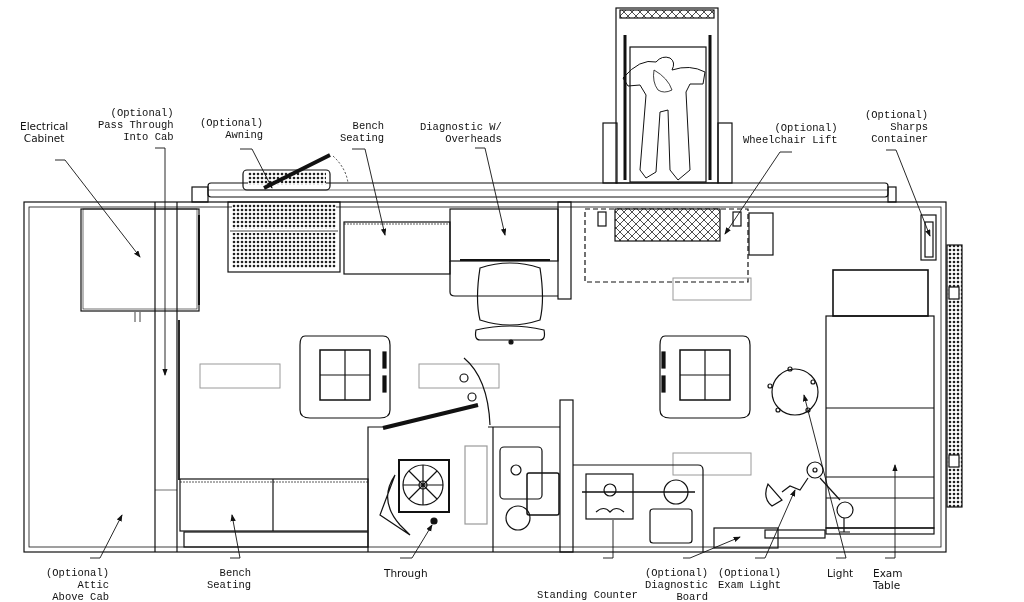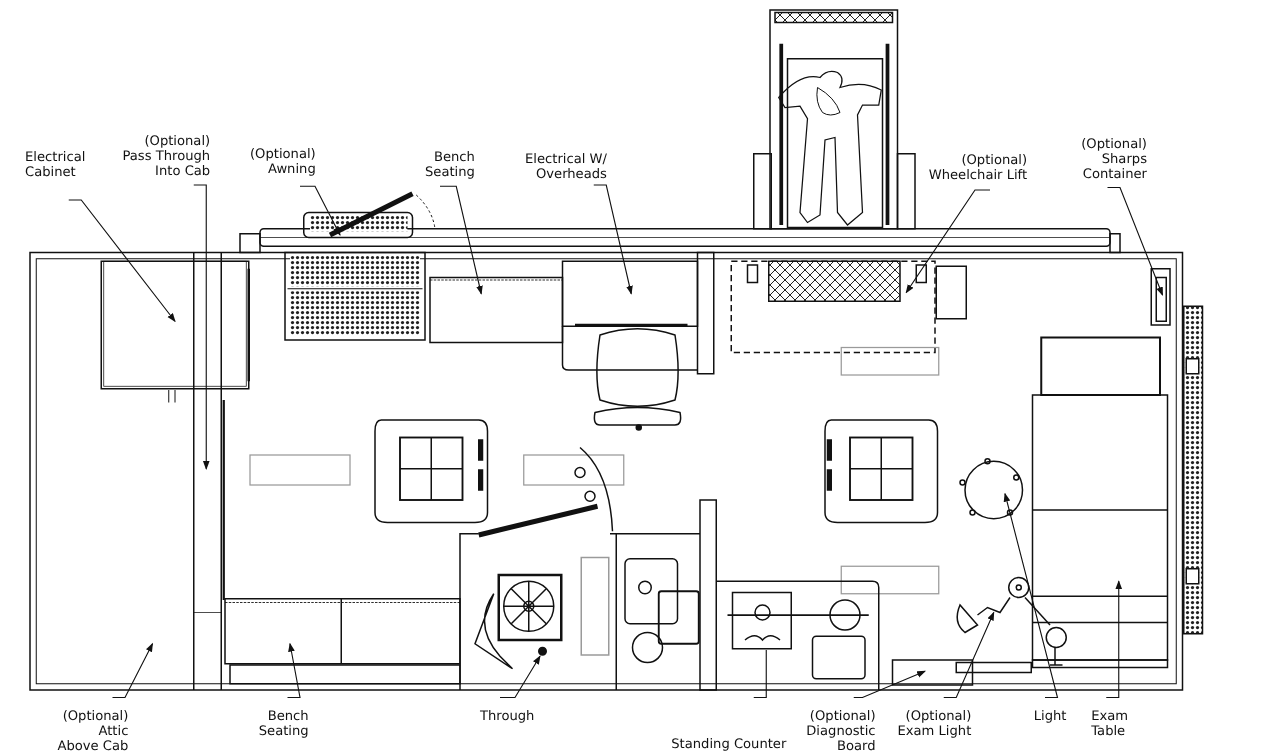--- a/index.html
+++ b/index.html
@@ -1,20 +1,20 @@
 <!DOCTYPE html>
 <html><head>
 <meta charset="utf-8">
 <style>
   html,body{margin:0;padding:0;background:#fff;}
   body{width:1024px;height:602px;position:relative;overflow:hidden;font-family:"DejaVu Sans","Liberation Sans",sans-serif;}
   #plan{position:absolute;left:0;top:0;width:1024px;height:602px;}
   .lbl{position:absolute;font-size:10.5px;line-height:12px;color:#111;white-space:pre;}
-  .r{text-align:right;}
-  .c{}
+  .r{text-align:right;font-family:Liberation Mono, monospace;}
+  .c{text-align:center;}
 </style>
 </head>
 <body>
 
 <svg id="plan" viewBox="0 0 1024 602" xmlns="http://www.w3.org/2000/svg">
   <defs>
     <pattern id="mesh" width="4" height="4" patternUnits="userSpaceOnUse">
       <rect width="4" height="4" fill="#fff"></rect>
       <circle cx="2" cy="2" r="1.3" fill="#222"></circle>
     </pattern>
@@ -235,21 +235,21 @@
 
 <div class="lbl c" style="left:20px;top:120px;">Electrical
 Cabinet</div>
 <div class="lbl r" style="left:98px;top:107px;">(Optional)
 Pass Through
 Into Cab</div>
 <div class="lbl r" style="left:200px;top:117px;">(Optional)
 Awning</div>
 <div class="lbl r" style="left:340px;top:120px;">Bench
 Seating</div>
-<div class="lbl r" style="left:420px;top:121px;">Electrical W/
+<div class="lbl r" style="left:420px;top:121px;">Diagnostic W/
 Overheads</div>
 <div class="lbl r" style="left:743px;top:122px;">(Optional)
 Wheelchair Lift</div>
 <div class="lbl r" style="left:865px;top:109px;">(Optional)
 Sharps
 Container</div>
 <div class="lbl r" style="left:46px;top:567px;">(Optional)
 Attic
 Above Cab</div>
 <div class="lbl r" style="left:207px;top:567px;">Bench

